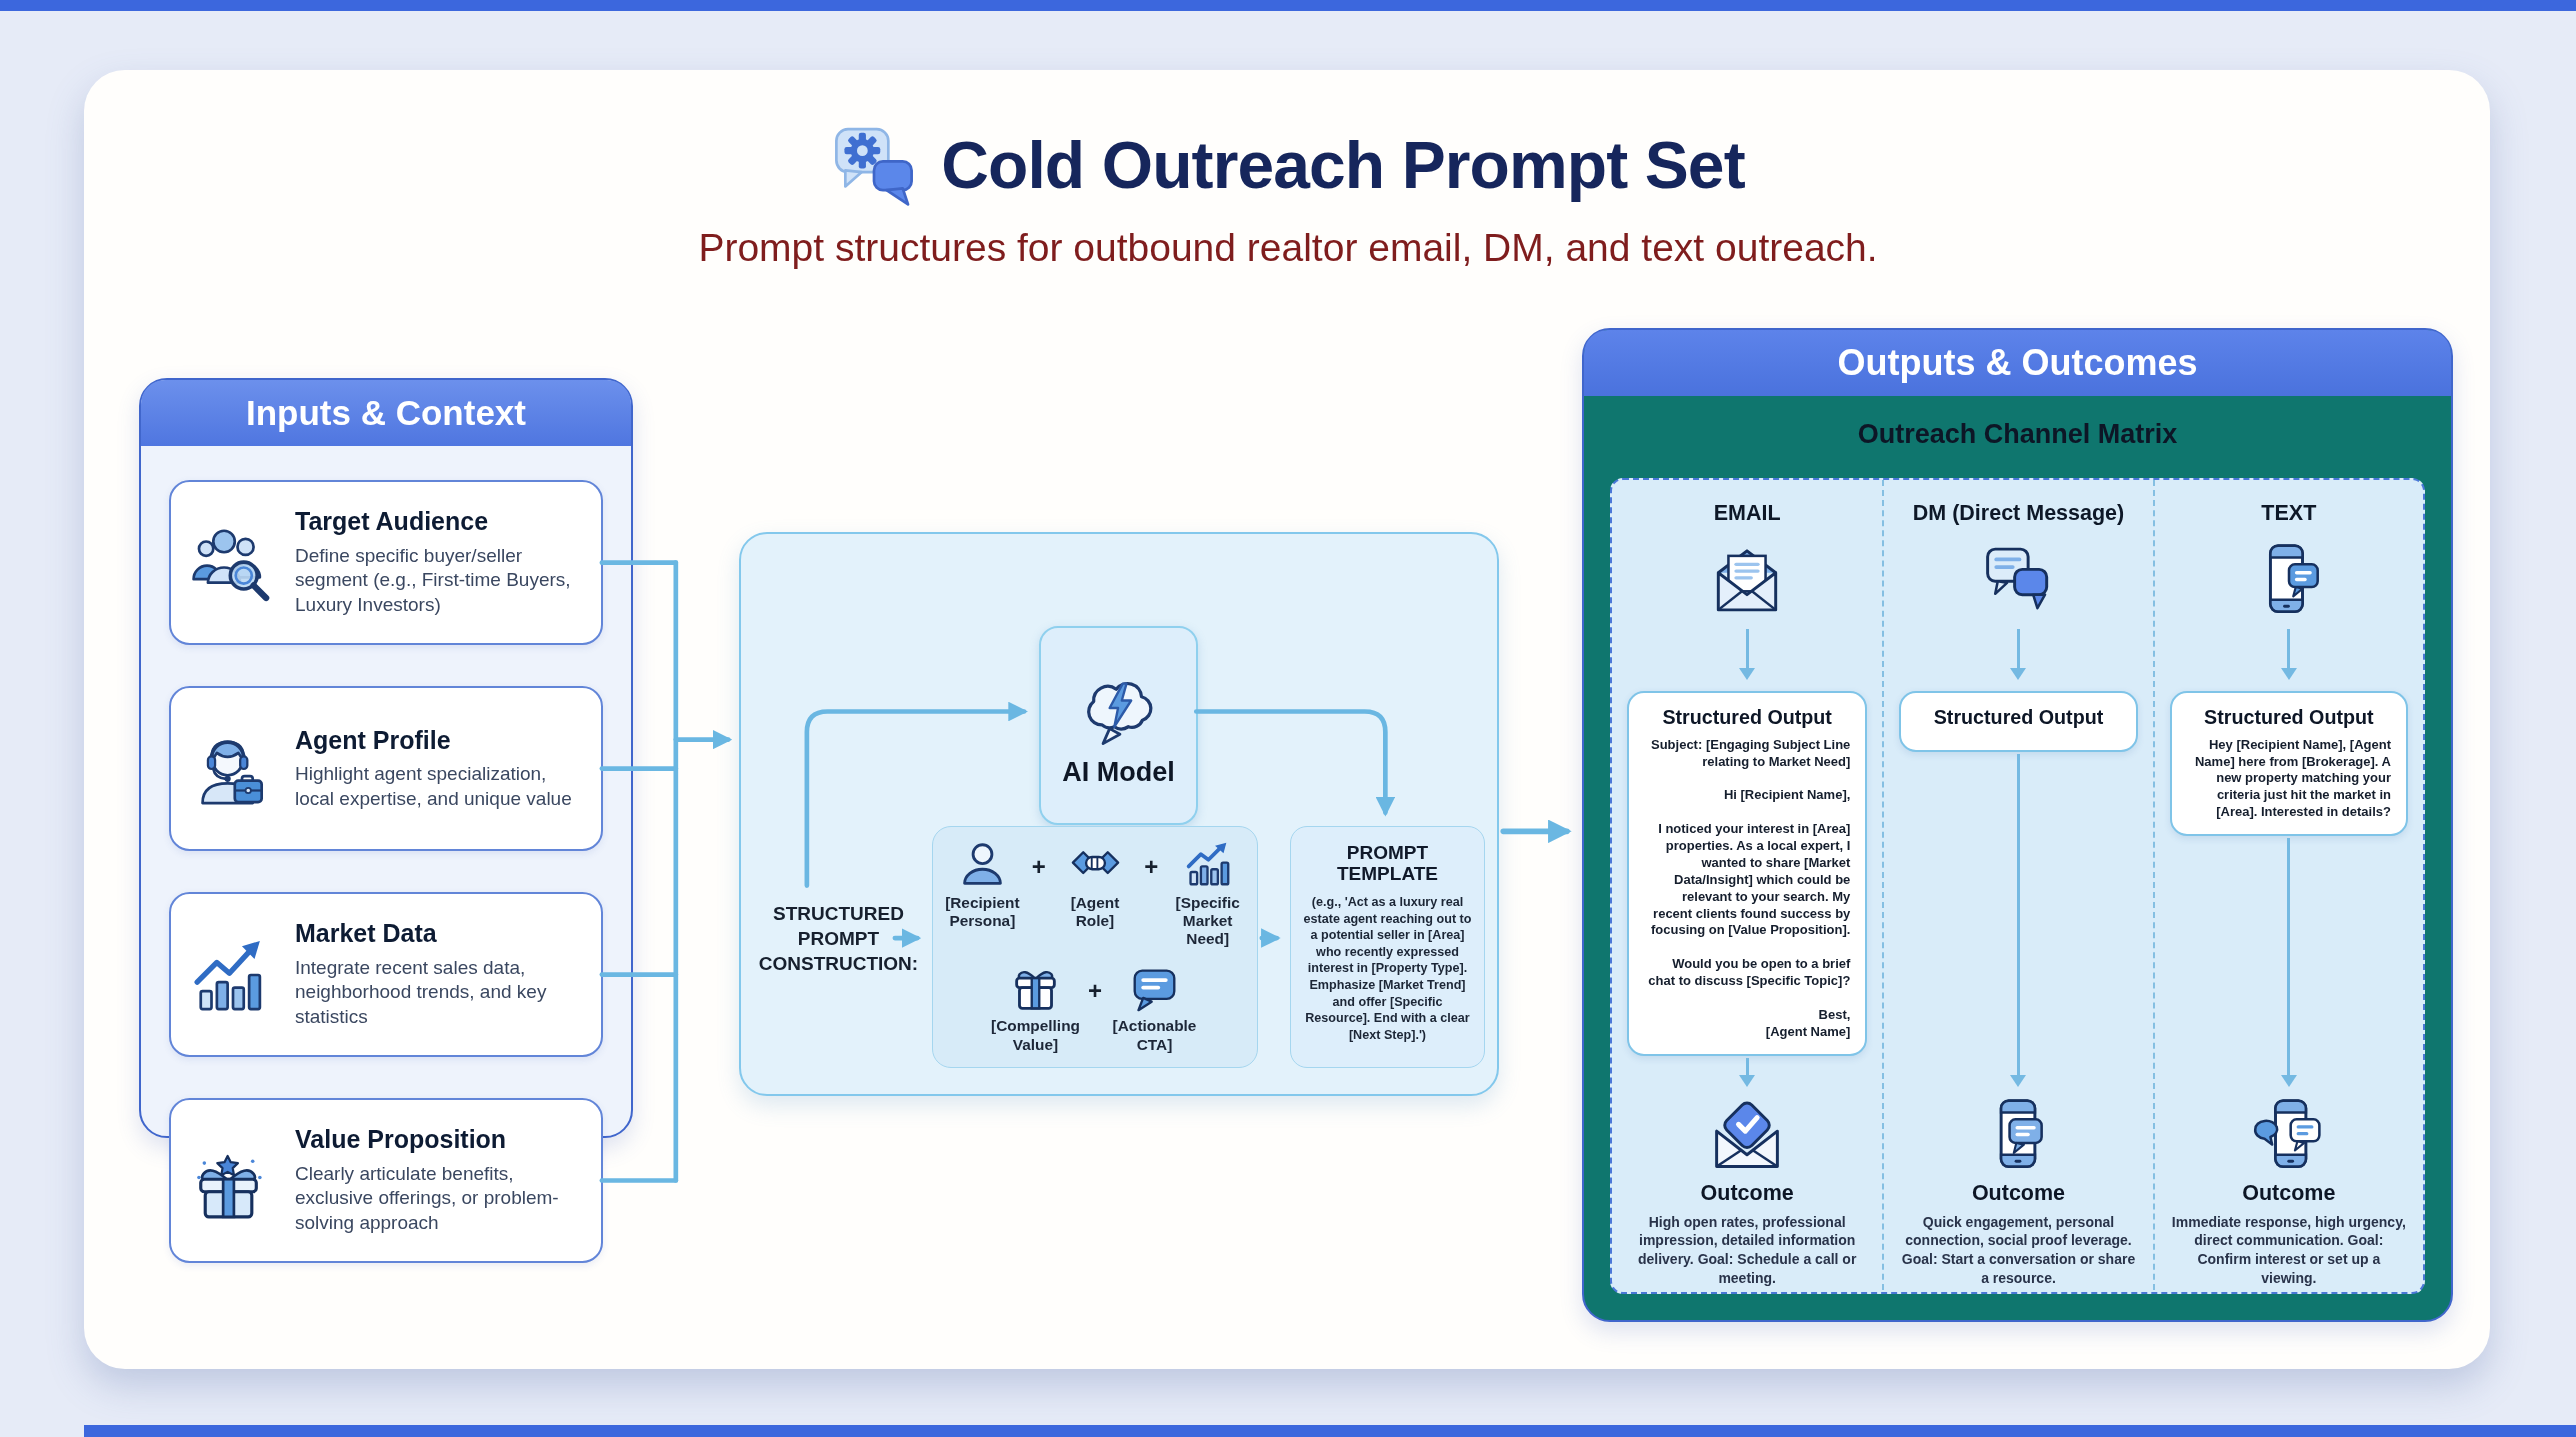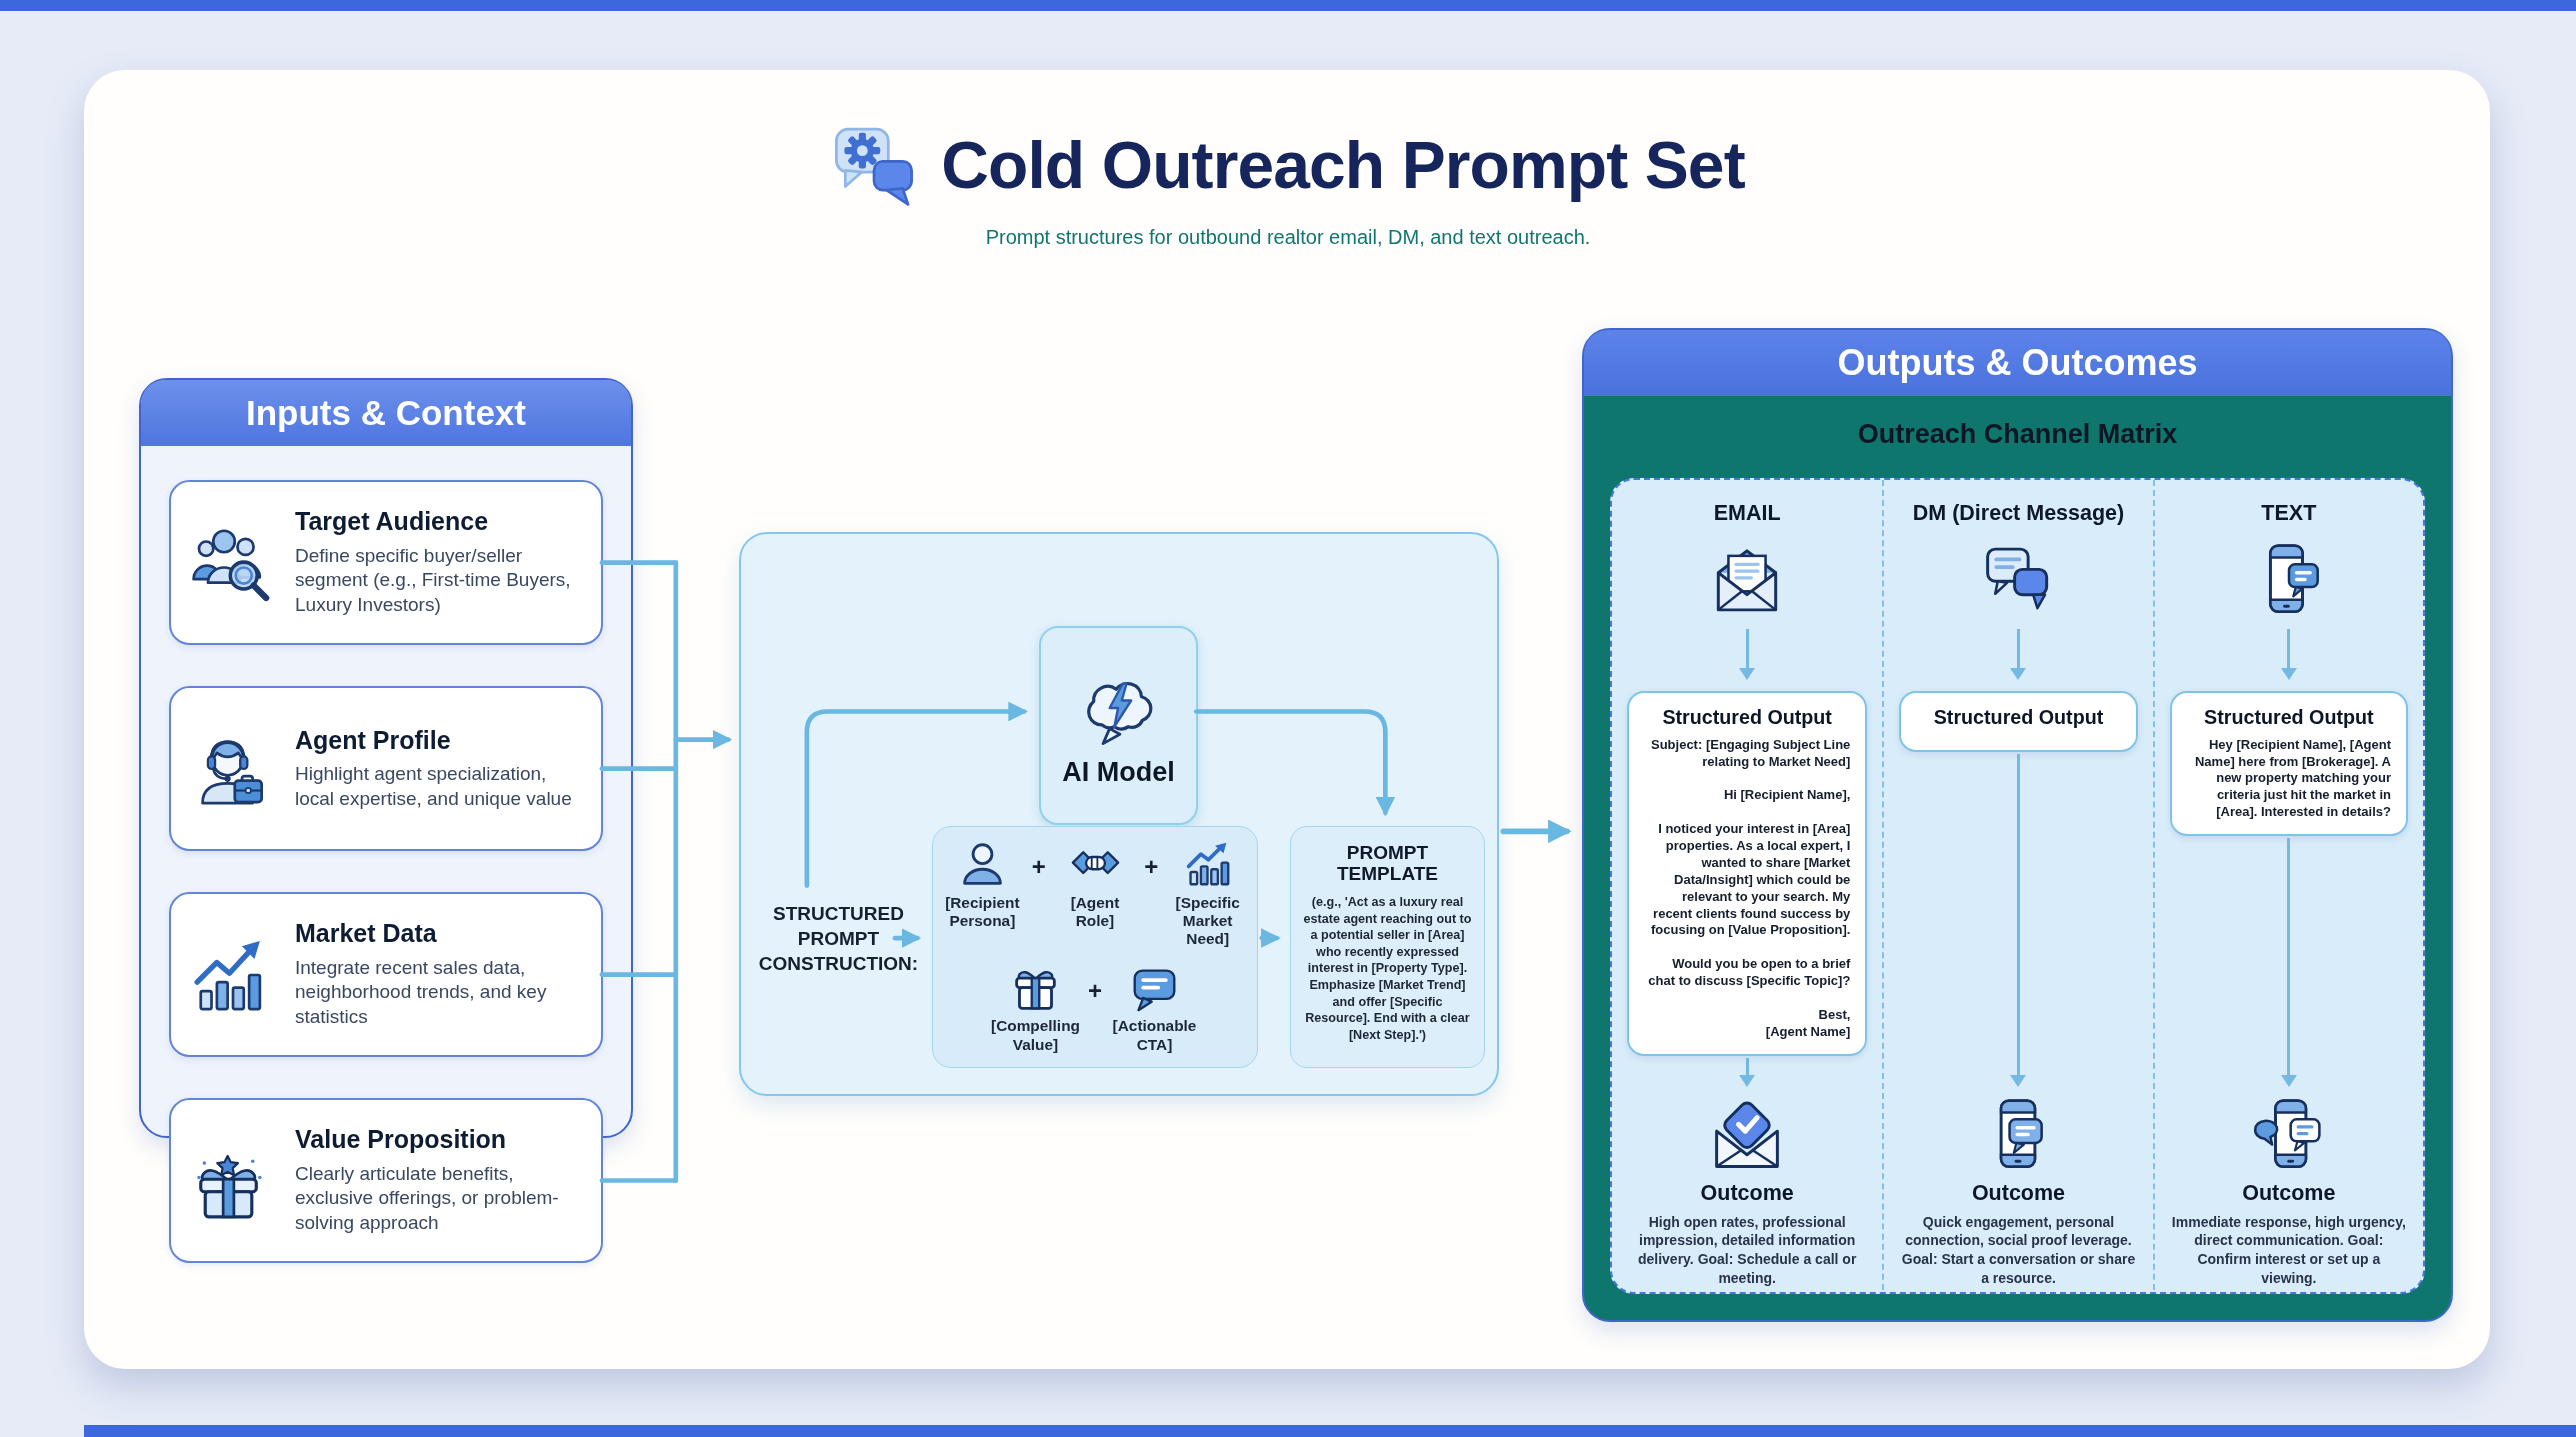--- a/index.html
+++ b/index.html
@@ -5,21 +5,21 @@
   html,body{margin:0;padding:0;background:#e6ebf7;font-family:"Liberation Sans",sans-serif;}
   .stage{position:relative;width:2576px;height:1438px;background:#e6ebf7;overflow:hidden;}
   .topbar{position:absolute;left:0;top:0;width:100%;height:11.2px;background:#3c67dd;}
   .bottombar{position:absolute;left:84px;right:0;bottom:0;height:13px;background:#3c67dd;}
   .maincard{position:absolute;left:84px;top:70px;width:2406px;height:1299px;background:#fffefc;
     border-radius:41px;box-shadow:0 17px 37px rgba(90,110,170,.28);}
   
   .hero{position:absolute;left:0;top:122px;width:100%;text-align:center;}
   .hero-row{display:inline-flex;align-items:center;gap:24px;}
   .hero-row h1{margin:0;font-size:66px;font-weight:800;color:#16265c;letter-spacing:-0.9px;}
-  .hero p{margin:15px 0 0;font-size:20px;font-weight:500;color:#0f766e;}
+  .hero p{margin:15px 0 0;font-size:39px;font-weight:500;color:#7f1d1d;}
   
   .panel{position:absolute;box-sizing:border-box;border-radius:28px;}
   .panel-head{font-weight:800;color:#fff;text-align:center;}
   
   .inputs{left:139px;top:378px;width:494px;height:760px;border:2.8px solid #4066cc;background:#eef3fc;
     box-shadow:0 9.4px 22.5px rgba(70,100,190,.18);}
   .inputs .panel-head{height:66px;line-height:66px;font-size:35px;border-radius:24px 24px 0 0;
     background:linear-gradient(180deg,#6c90ec,#4f76e0);}
   .inputs-body{padding:34px 28px 0;display:flex;flex-direction:column;gap:41px;}
   .in-card{box-sizing:border-box;height:165px;background:#fff;border:2.3px solid #6285d8;border-radius:20.6px;
@@ -49,21 +49,21 @@
     background:#ddeefb;border:1.9px solid #a5d6ef;border-radius:17px;padding:15px 11.2px;text-align:center;}
   .template h4{margin:0 0 9.4px;font-size:19px;font-weight:800;color:#10192a;line-height:1.12;white-space:pre-line;}
   .template p{margin:0;font-size:12.6px;font-weight:700;color:#1c2636;line-height:1.32;}
   
   .outputs{left:1582px;top:328px;width:871px;height:994px;border:2.8px solid #4066cc;background:#0f766e;
     box-shadow:0 9.4px 22.5px rgba(70,100,190,.18);}
   .outputs .panel-head{height:66px;line-height:66px;font-size:36px;border-radius:24px 24px 0 0;
     background:linear-gradient(180deg,#5d83ea,#4a72dd);}
   .matrix-title{margin:22.5px 0 0;text-align:center;font-size:27px;font-weight:800;color:#0d1626;}
   .matrix{position:absolute;left:26px;right:26px;top:148px;bottom:26px;background:#d9ecf9;
-    border:2.8px dashed #4a77d8;border-radius:24px;display:grid;grid-template-columns:1fr 1fr 1fr;overflow:hidden;}
+    border:2.8px dashed #4a77d8;border-radius:13px;display:grid;grid-template-columns:1fr 1fr 1fr;overflow:hidden;}
   .col{padding:20.6px 15px 22.5px;display:flex;flex-direction:column;align-items:center;min-width:0;}
   .col + .col{border-left:2.8px dashed #85bfe2;}
   .chan-head{font-size:21.5px;font-weight:800;color:#0e1828;margin-bottom:13px;text-align:center;}
   .chan-icon{width:86px;height:81px;}
   .v-arrow{display:flex;flex-direction:column;align-items:center;margin:9.4px 0 11.2px;}
   .v-arrow .ln{width:3.3px;height:39px;background:#74b9e2;}
   .v-arrow .tri{width:0;height:0;border-left:8.4px solid transparent;border-right:8.4px solid transparent;border-top:12px solid #74b9e2;}
   .so-card{box-sizing:border-box;width:100%;background:#fff;border:2.3px solid #7fc4e8;border-radius:17px;
     padding:13px 15px;box-shadow:0 2.8px 7.5px rgba(40,90,160,.12);}
   .so-title{text-align:center;font-size:19.7px;font-weight:800;color:#0d1626;margin-bottom:7.5px;}

